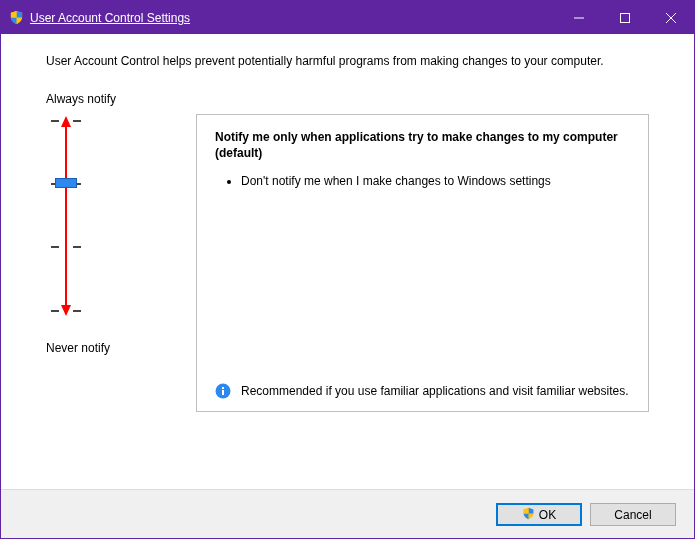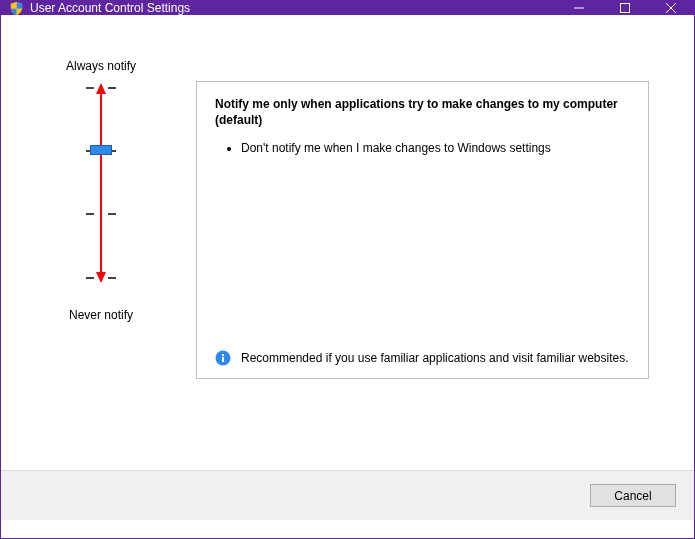--- a/index.html
+++ b/index.html
@@ -8,26 +8,27 @@
     font-family: "Segoe UI", Tahoma, sans-serif;
     font-size: 12px;
     background: #fff;
     width: 695px;
     height: 539px;
     overflow: hidden;
     border: 1px solid #5f249f;
   }
   
   .titlebar {
-    height: 14px;
+    height: 33px;
     background: #5f249f;
     color: #fff;
     display: flex;
     align-items: center;
     padding-left: 8px;
+    text-decoration: underline;
   }
   .titlebar .shield-icon { margin-right: 6px; display:flex; align-items:center; }
   .titlebar .title { flex:1; font-size: 12px; }
   .titlebar .win-controls { display:flex; height:100%; }
   .winbtn {
     width: 46px;
     display:flex;
     align-items:center;
     justify-content:center;
     color:#fff;
@@ -62,21 +63,21 @@
     display:flex;
     margin-top: 24px;
     gap: 40px;
     align-items: stretch;
   }
   .slidercol {
     width: 110px;
     flex: 0 0 110px;
     display:flex;
     flex-direction:column;
-    align-items:center;
+    align-items:flex-start;
     padding-top: 0px;
   }
   .toplabel, .botlabel {
     font-size: 12px;
     color:#000;
     text-align:center;
   }
   .toplabel { margin-bottom: 10px; }
   .botlabel { margin-top: 25px; }
   .slider-track {
@@ -242,20 +243,21 @@
     <div class="winbtn">
       <svg width="10" height="10">
           <line x1="0" y1="0" x2="10" y2="10" stroke-width="1"></line>
           <line x1="10" y1="0" x2="0" y2="10" stroke-width="1"></line>
         </svg>
     </div>
   </div>
 </div>
 
 <div class="content">
+  <div class="desc">User Account Control helps prevent potentially harmful programs from making changes to your computer.</div>
 
   <div class="mainrow">
     <div class="slidercol">
       <div class="toplabel">Always notify</div>
       <div class="slider-track">
         <div class="slider-line"></div>
         <div class="arrow-up"></div>
         <div class="arrow-down"></div>
         <div class="tick t1">
             <span></span>
@@ -291,16 +293,27 @@
             <rect x="7" y="4" width="2" height="2" fill="#fff"></rect>
           </svg>
         </span>
         <div class="reco">Recommended if you use familiar applications and visit familiar websites.</div>
       </div>
     </div>
   </div>
 </div>
 
 <div class="footer">
+  <div class="btn primary">
+    <span>
+      <svg width="13" height="13" viewBox="0 0 16 16">
+        <path d="M8 1 L14 3 V8 C14 11 11 14 8 15 C5 14 2 11 2 8 V3 Z" fill="#ffc20e"></path>
+        <path d="M8 1 L14 3 V8 L8 8 Z" fill="#2d89ef"></path>
+        <path d="M8 8 L8 15 C5 14 2 11 2 8 Z" fill="#2d89ef"></path>
+        <path d="M8 1 L2 3 V8 L8 8 Z" fill="#ffc20e"></path>
+      </svg>
+    </span>
+    <span>OK</span>
+  </div>
   <div class="btn">
     <span>Cancel</span>
   </div>
 </div>
 
 </body></html>

